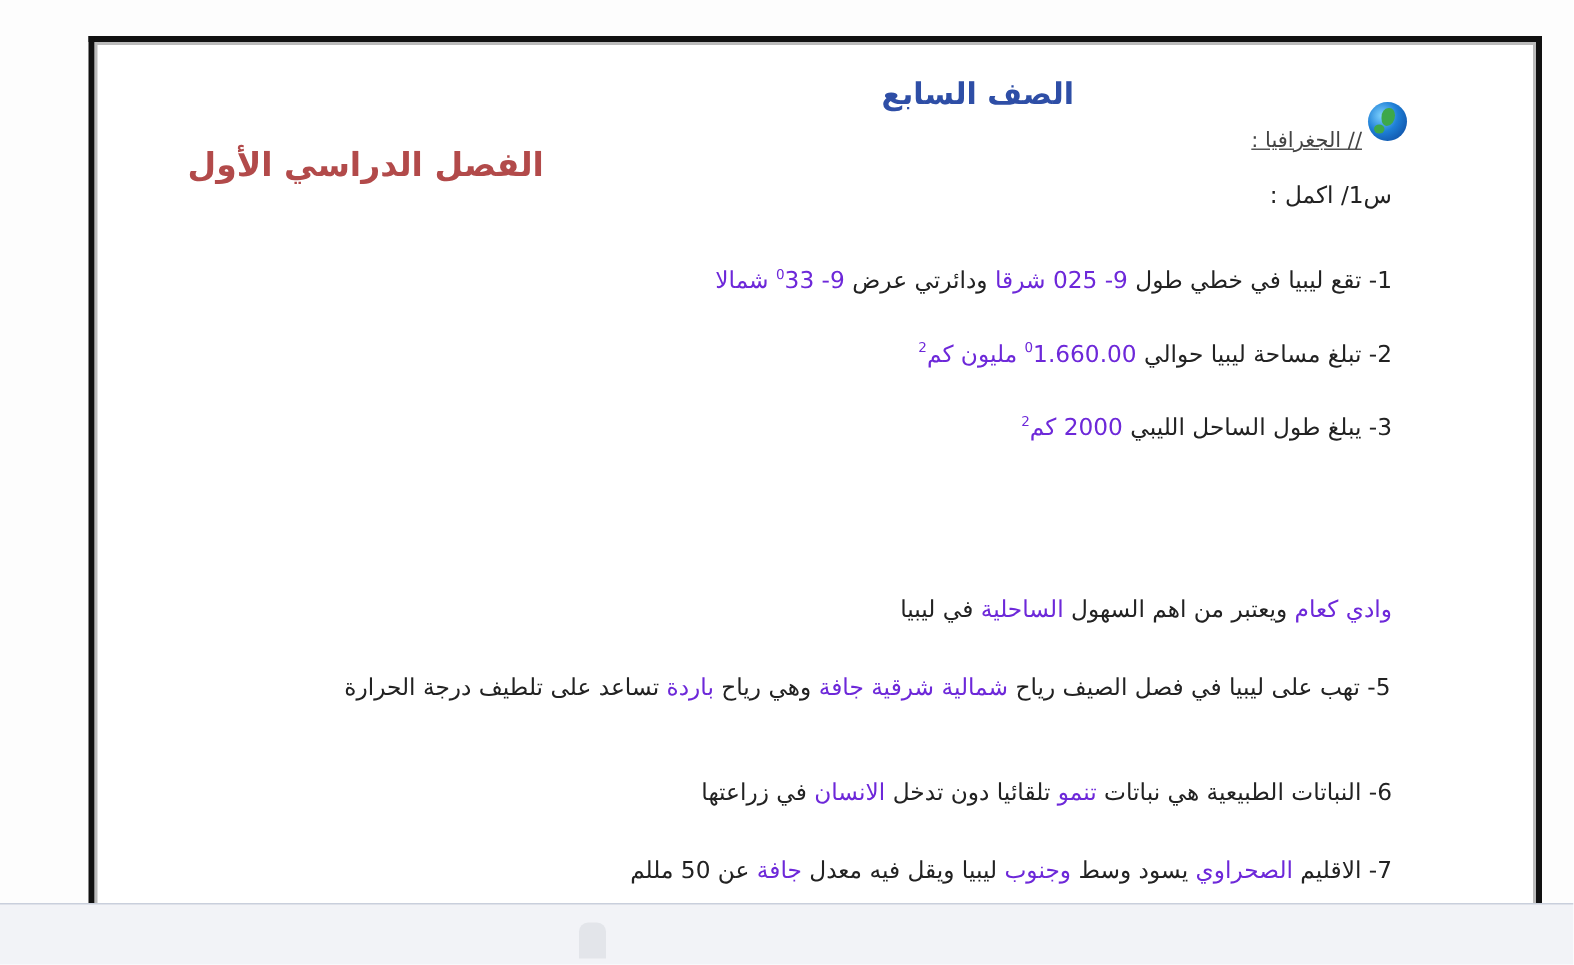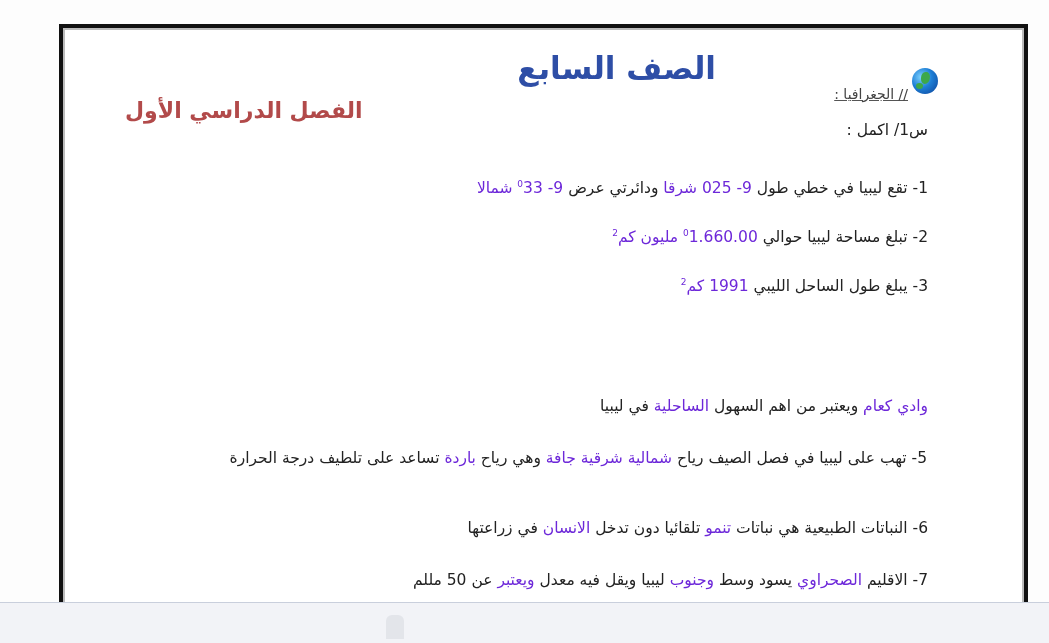--- a/index.html
+++ b/index.html
@@ -14,21 +14,21 @@
     box-shadow: inset 2px 2px 0 #bbb, inset -2px 0 0 #bbb;
     background:#fff;
   }
   .doc { position:absolute; inset:0; direction:rtl; }
   .abs { position:absolute; white-space:nowrap; }
   .heading-red {
     color:#b24a4a; font-weight:bold; font-size:22px;
     font-family:"DejaVu Sans", sans-serif;
   }
   .heading-blue {
-    color:#2e4ea6; font-weight:bold; font-size:31px;
+    color:#2e4ea6; font-weight:bold; font-size:20px;
     font-family:"DejaVu Sans", sans-serif;
   }
   .subject {
     display:flex; align-items:center; gap:4px;
     font-size:14px; color:#444;
   }
   .subject-label { text-decoration:underline; text-decoration-color:#555;margin-top:26px; }
   .globe {
     width:26px; height:26px; border-radius:50%;
     background: radial-gradient(circle at 35% 35%, #7fd3ff 0%, #1e7fd6 45%, #0b3f95 100%);
@@ -74,38 +74,38 @@
 
     <div class="abs line" style="right:96px; top:144px;">
       <span>1- تقع ليبيا في خطي طول </span><span class="ans">9- 025 شرقا</span><span> ودائرتي عرض </span><span class="ans"><span>9- </span><sup>0</sup><span>33 شمالا</span></span>
     </div>
 
     <div class="abs line" style="right:96px; top:193px;">
       <span>2- تبلغ مساحة ليبيا حوالي </span><span class="ans"><sup>0</sup><span>1.660.00 مليون كم</span><sup>2</sup></span>
     </div>
 
     <div class="abs line" style="right:96px; top:242px;">
-      <span>3- يبلغ طول الساحل الليبي </span><span class="ans"><span>1991 كم</span><sup>2</sup></span>
+      <span>3- يبلغ طول الساحل الليبي </span><span class="ans"><span>2000 كم</span><sup>2</sup></span>
     </div>
 
 
     <div class="abs line" style="right:96px; top:366px;">
       <span class="ans">وادي كعام</span><span> ويعتبر من اهم السهول </span><span class="ans">الساحلية</span><span> في ليبيا</span>
     </div>
 
     <div class="wrap-line line" style="top:418px; width:800px;">
       <span>5- تهب على ليبيا في فصل الصيف رياح </span><span class="ans">شمالية شرقية جافة</span><span> وهي رياح </span><span class="ans">باردة</span><span> تساعد على تلطيف درجة الحرارة</span>
     </div>
 
     <div class="abs line" style="right:96px; top:488px;margin-left:24px;">
       <span>6- النباتات الطبيعية هي نباتات </span><span class="ans">تنمو</span><span> تلقائيا دون تدخل </span><span class="ans">الانسان</span><span> في زراعتها</span>
     </div>
 
     <div class="abs line" style="right:96px; top:540px;">
-      <span>7- الاقليم </span><span class="ans">الصحراوي</span><span> يسود وسط </span><span class="ans">وجنوب</span><span> ليبيا ويقل فيه معدل </span><span class="ans">ويعتبر</span><span> عن 50 مللم</span>
+      <span>7- الاقليم </span><span class="ans">الصحراوي</span><span> يسود وسط </span><span class="ans">وجنوب</span><span> ليبيا ويقل فيه معدل </span><span class="ans">جافة</span><span> عن 50 مللم</span>
     </div>
 
   </div>
 </div>
 
 <div class="bottom-bar">
   <div class="bar-handle"></div>
 </div>
 
 </body></html>

